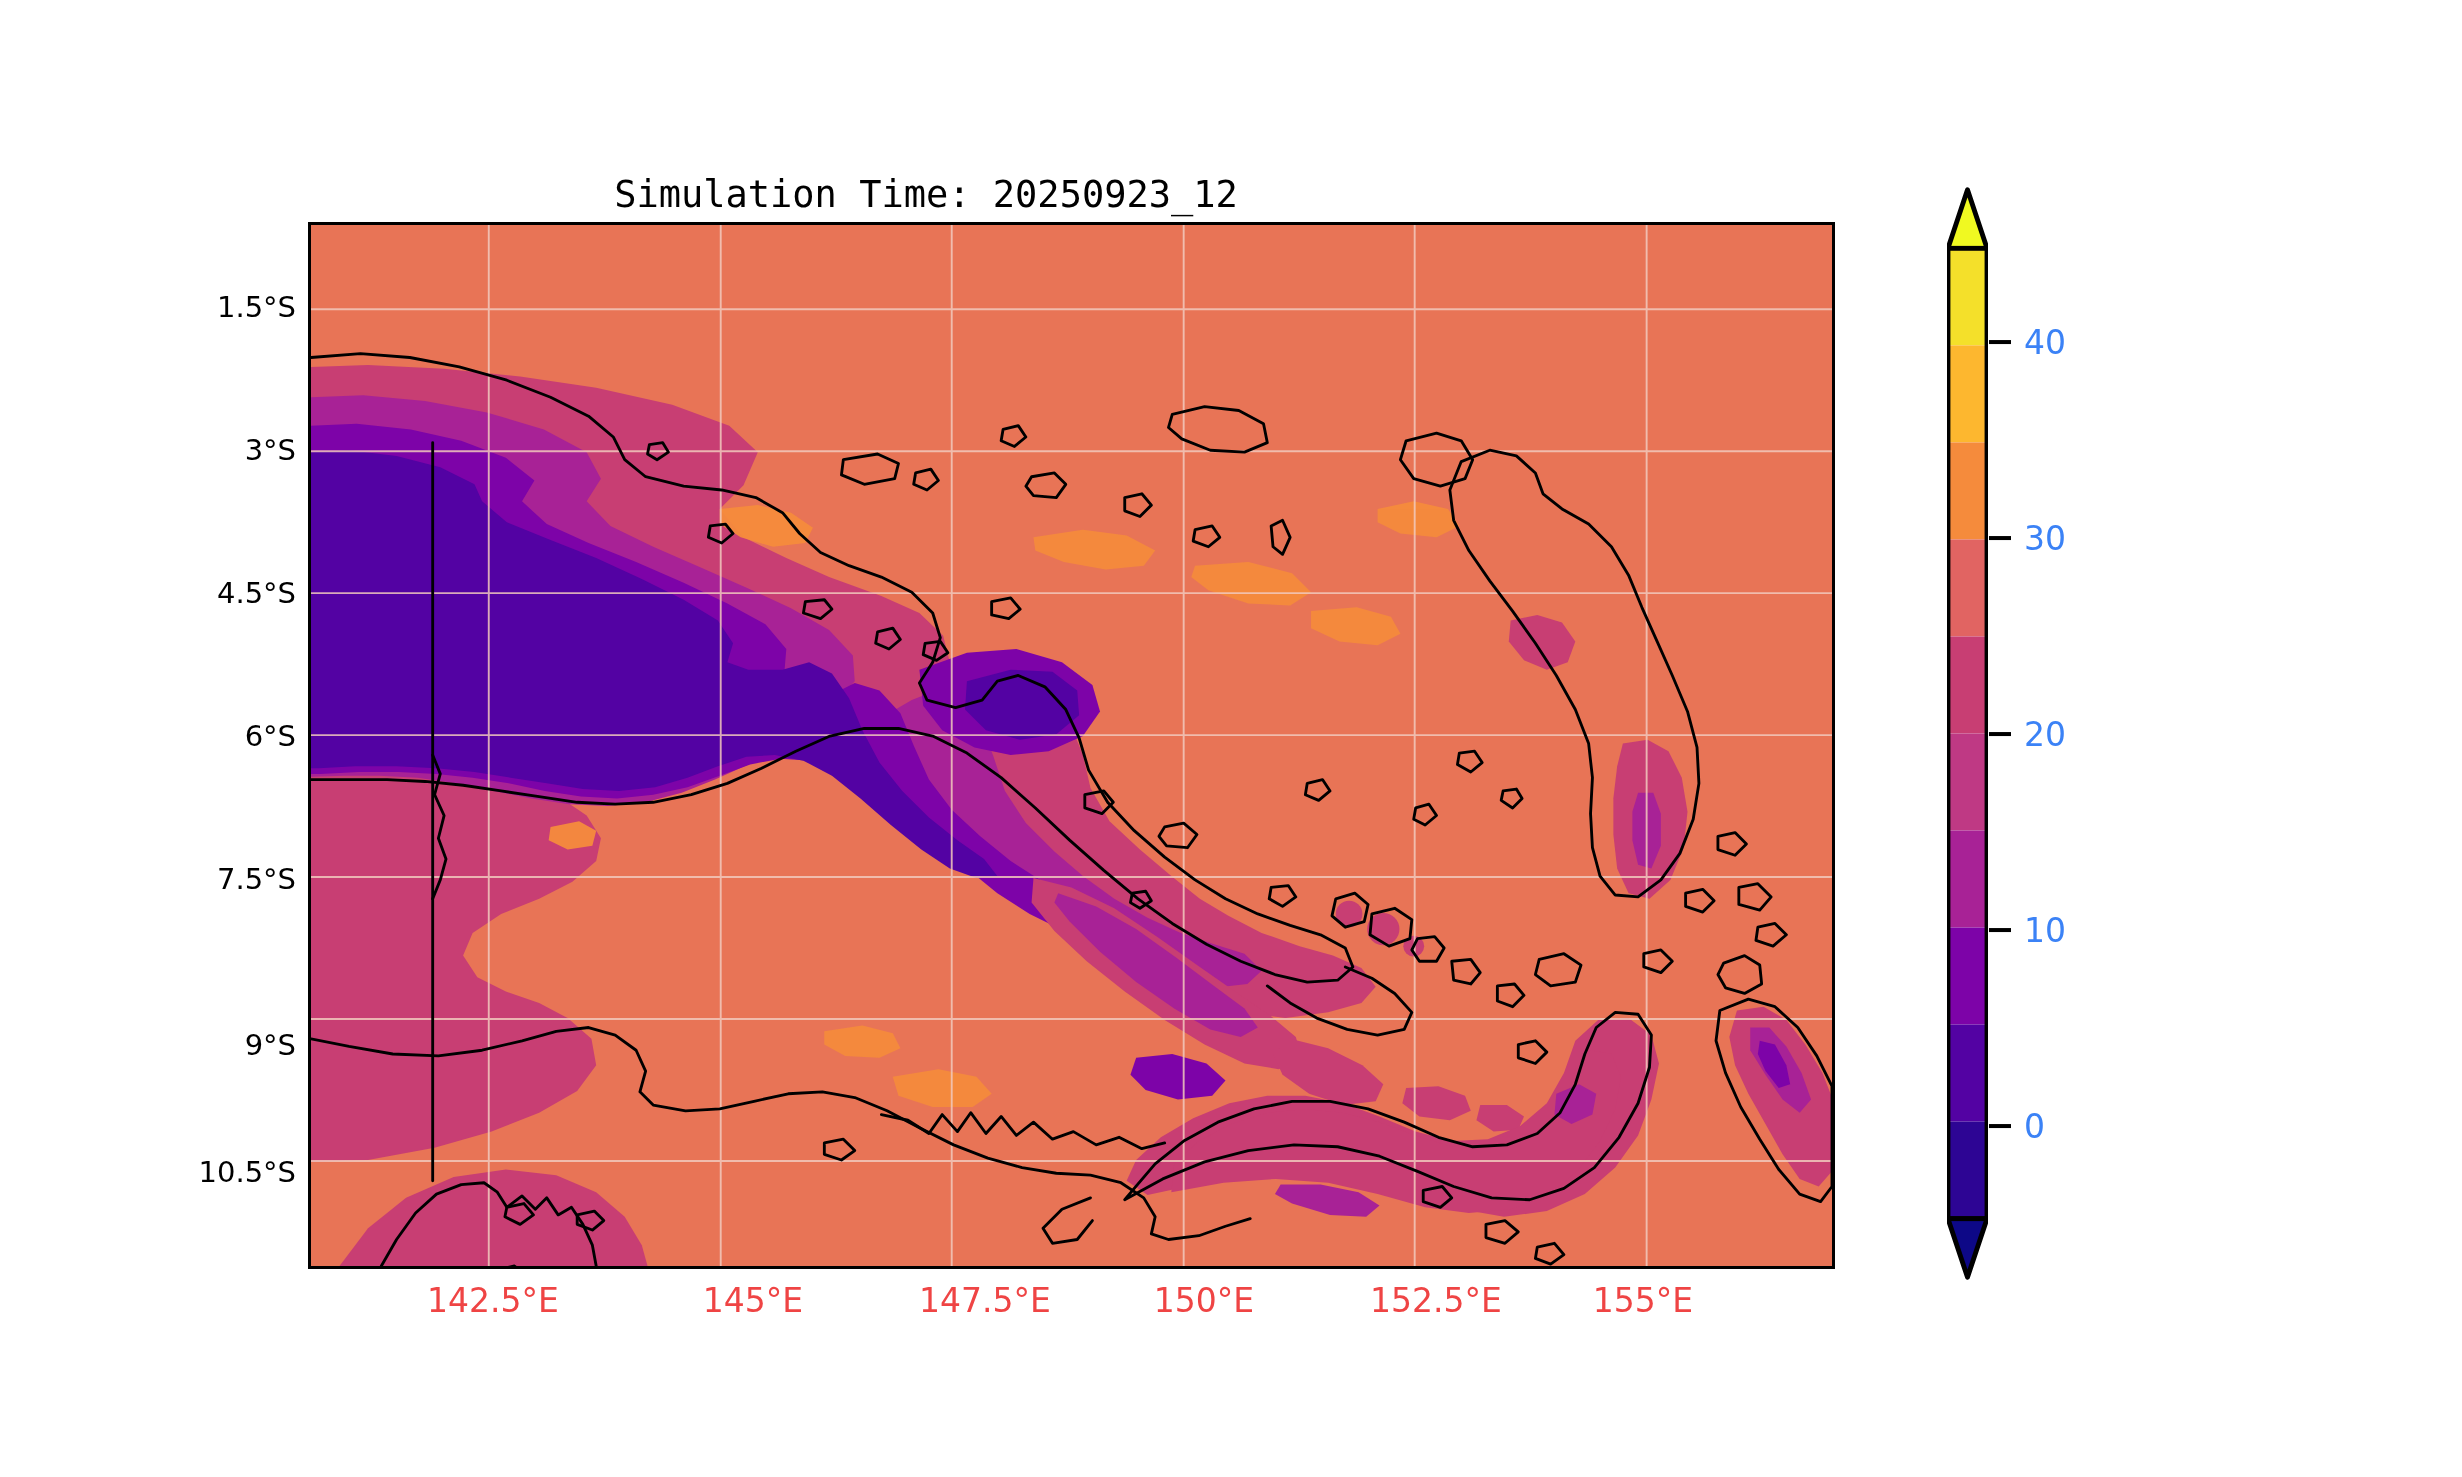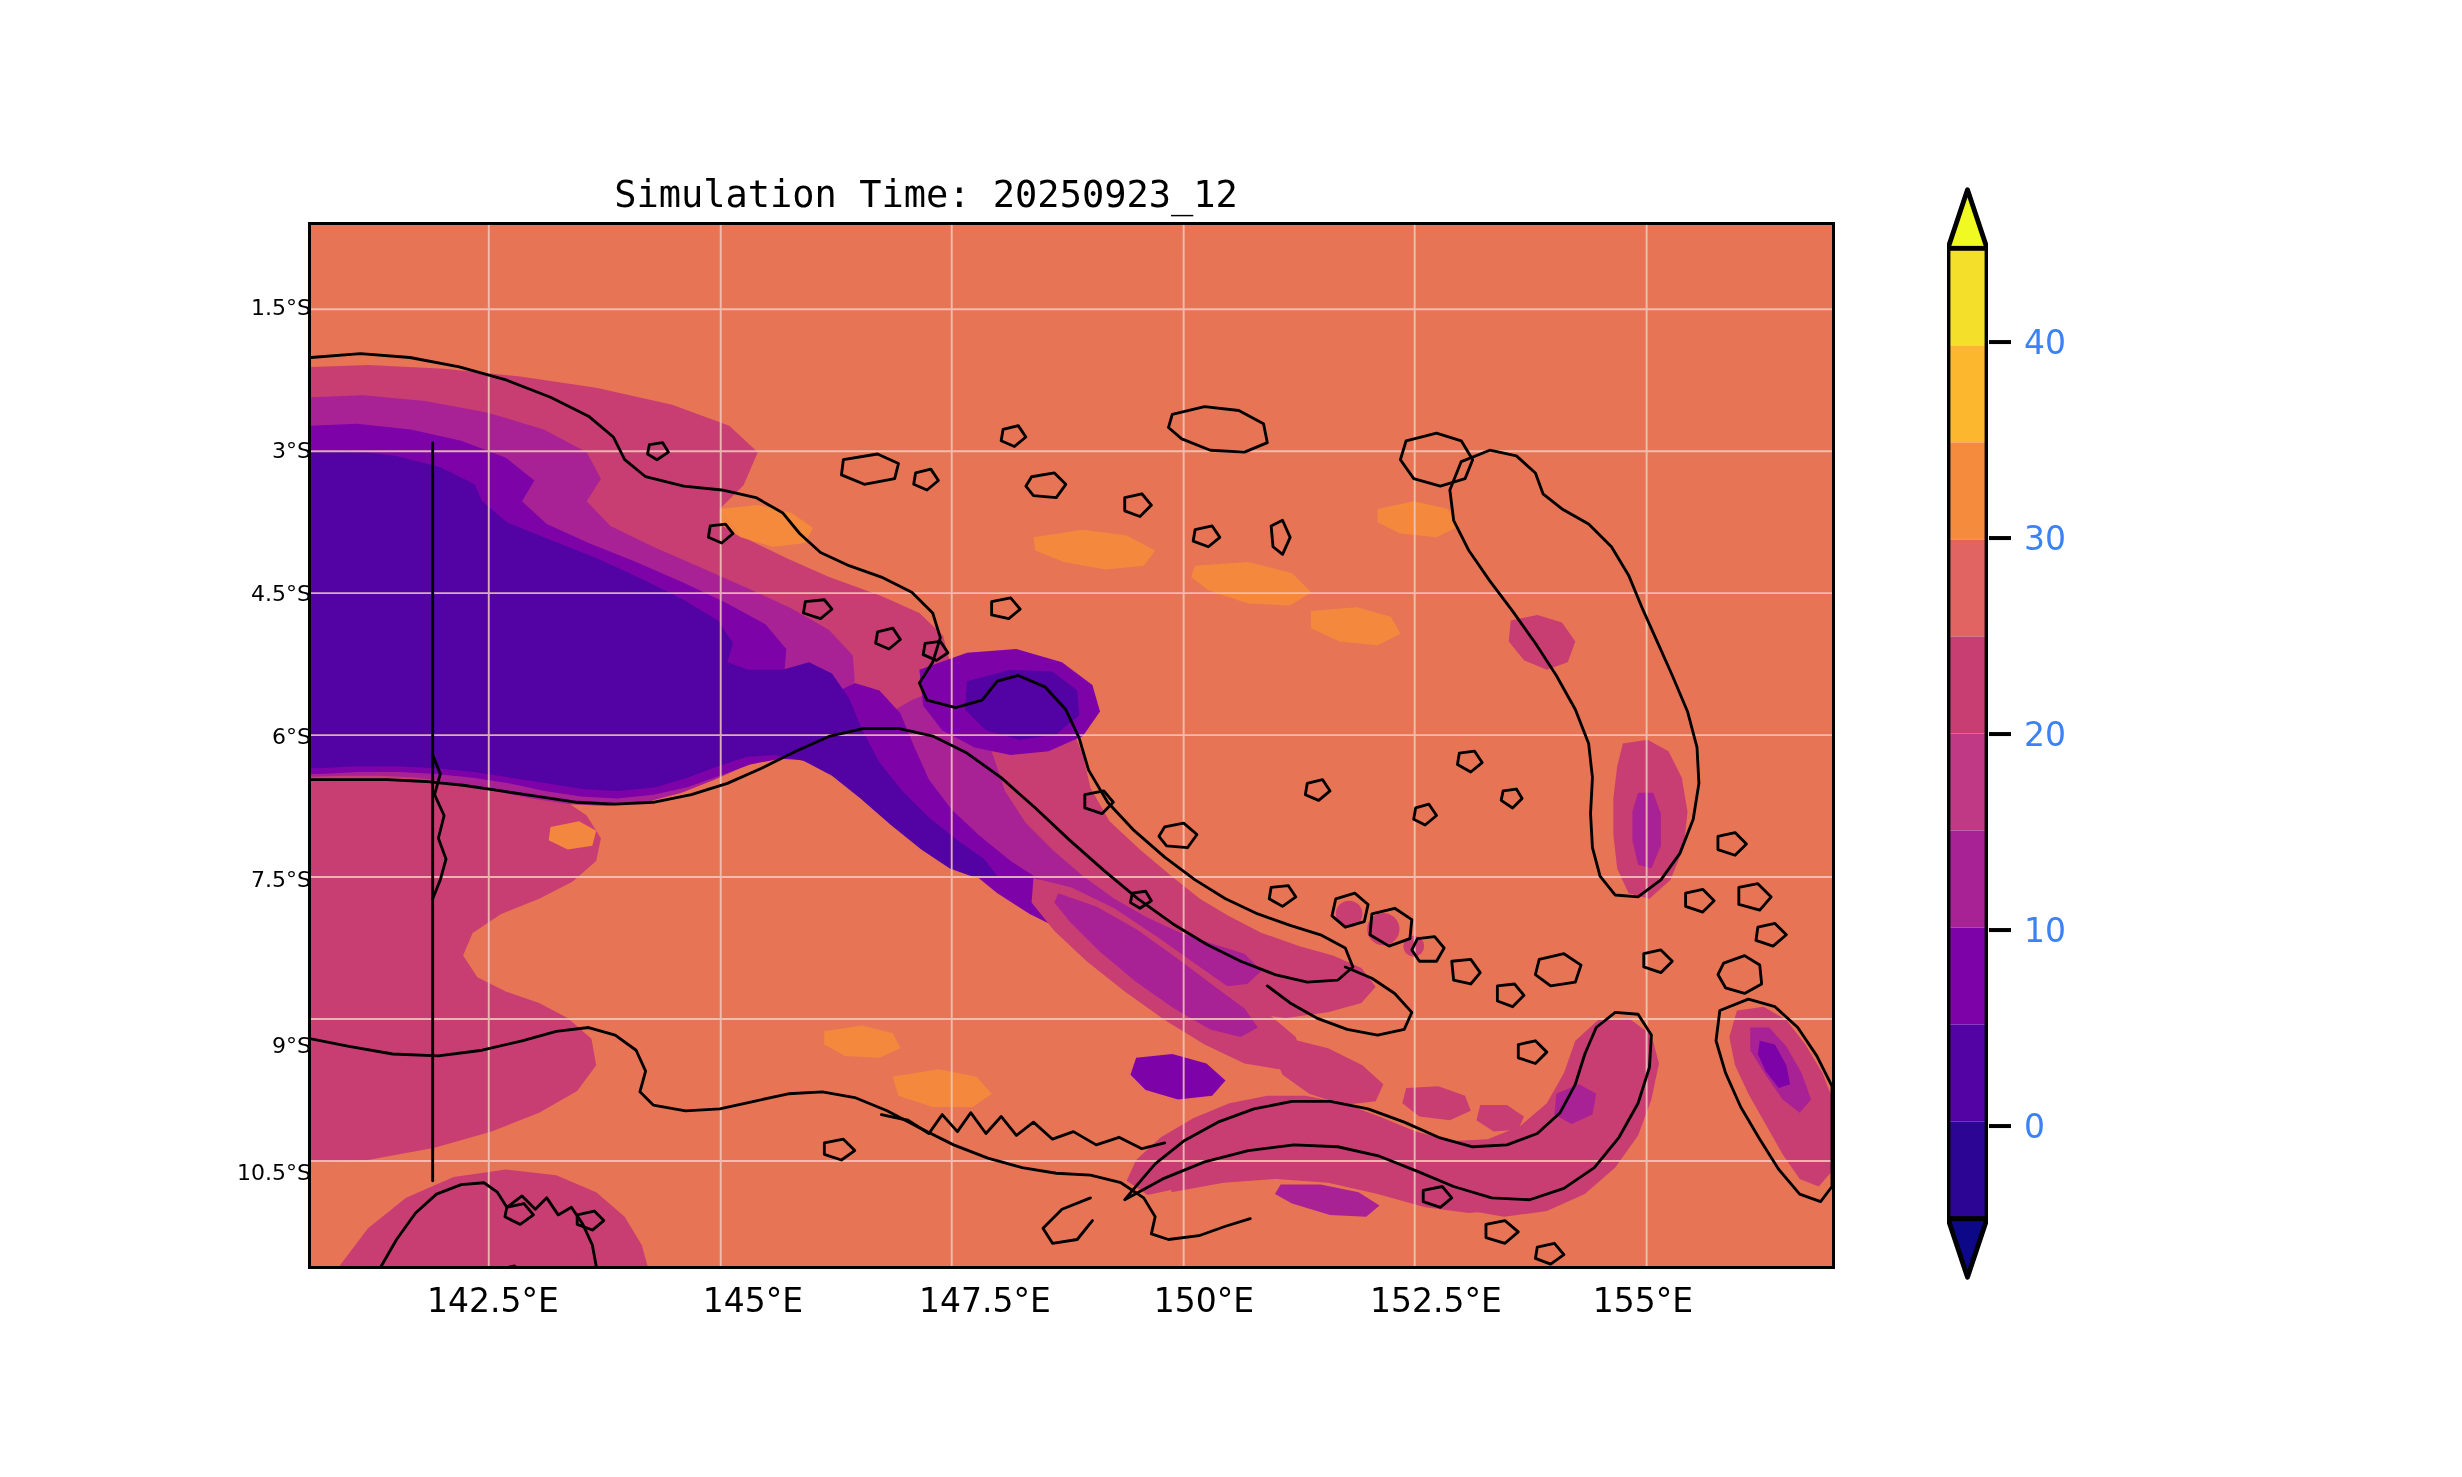--- a/index.html
+++ b/index.html
@@ -9,25 +9,25 @@
 
   .title{position:absolute;left:0;top:89px;width:1852px;text-align:center;
          font-size:37px;line-height:1.15;color:#000;white-space:pre;
          font-family:"DejaVu Sans Mono","Liberation Mono",monospace;}
   .title div{letter-spacing:0px;}
 
   #plot{position:absolute;left:308px;top:222px;width:1527px;height:1047px;
         box-sizing:border-box;border:3.9px solid #000;overflow:hidden;background:#e87456;}
   #plot svg{display:block;width:100%;height:100%;}
   .ylabwrap{position:absolute;left:0;top:0;width:2463px;height:1478px;}
-  .ytick{position:absolute;right:0;width:296px;text-align:right;font-size:22px;color:#000;
+  .ytick{position:absolute;right:0;width:296px;text-align:right;font-size:29px;color:#000;
          transform:translateY(-50%);white-space:nowrap;
-         font-family:"DejaVu Sans","Liberation Sans",sans-serif;padding-left:15px;}
-
-  .xtick{position:absolute;top:1281px;font-size:33px;color:#000000;
+         font-family:"DejaVu Sans","Liberation Sans",sans-serif;}
+
+  .xtick{position:absolute;top:1281px;font-size:33px;color:#ef4444;
          transform:translateX(-50%);white-space:nowrap;
          font-family:"DejaVu Sans","Liberation Sans",sans-serif;}
 
   #cbar{position:absolute;left:1947px;top:183px;width:41px;height:1101px;}
   #cbar svg{display:block;}
   .ctick{position:absolute;left:2024px;font-size:33px;color:#3b82f6;
          transform:translateY(-50%);white-space:nowrap;
          font-family:"DejaVu Sans","Liberation Sans",sans-serif;}
   .ctickmark{position:absolute;left:1989px;width:21.7px;height:3.9px;background:#000;
              transform:translateY(-50%);}

